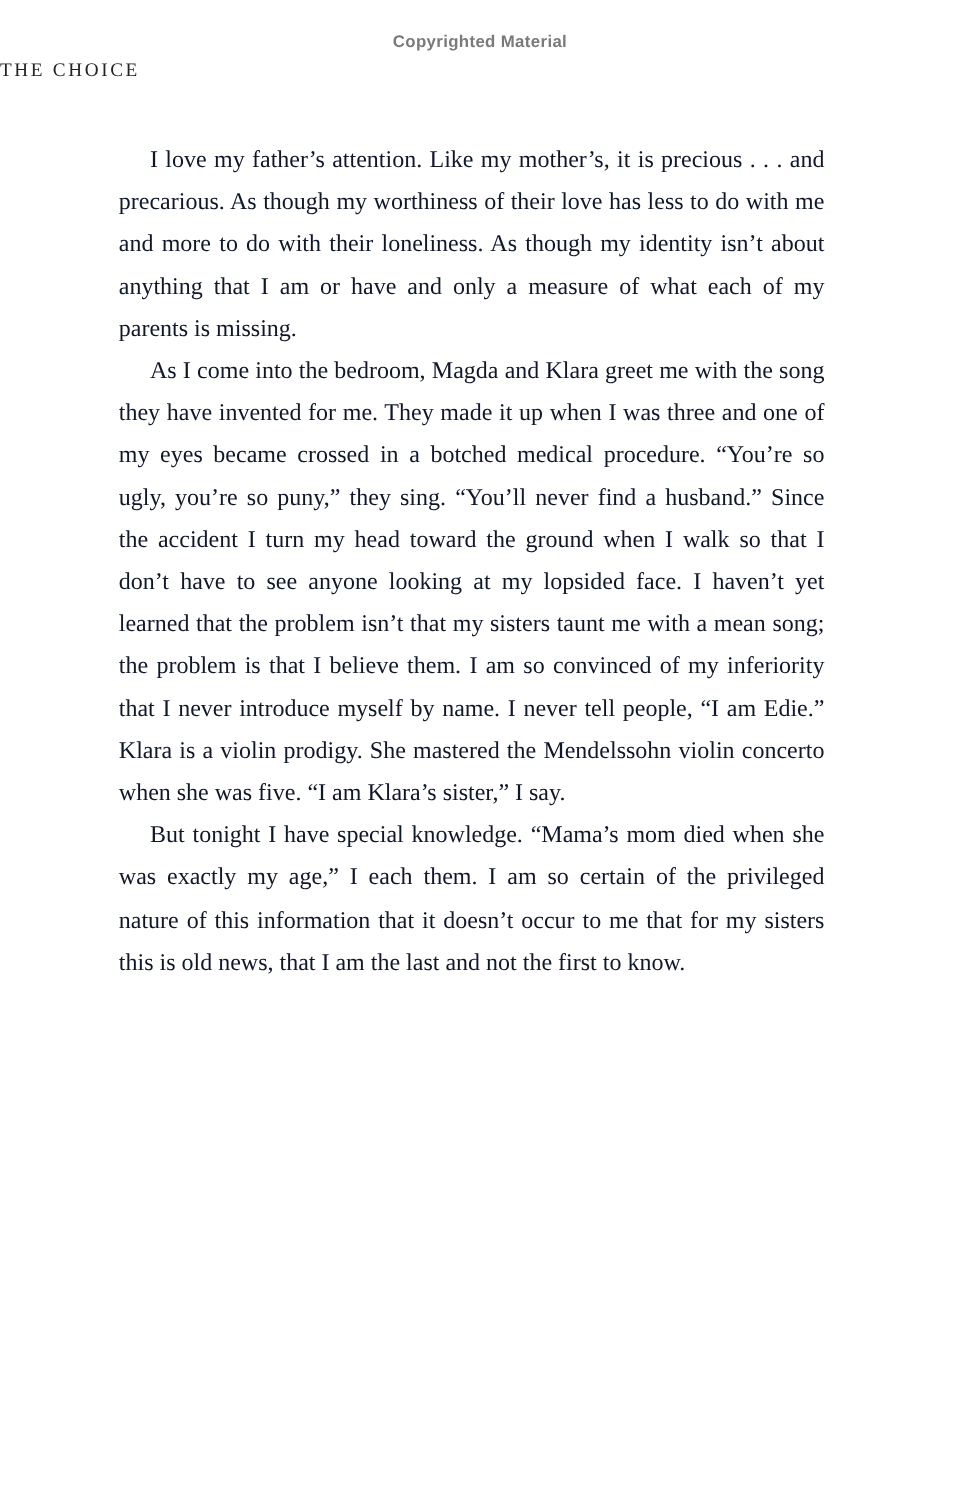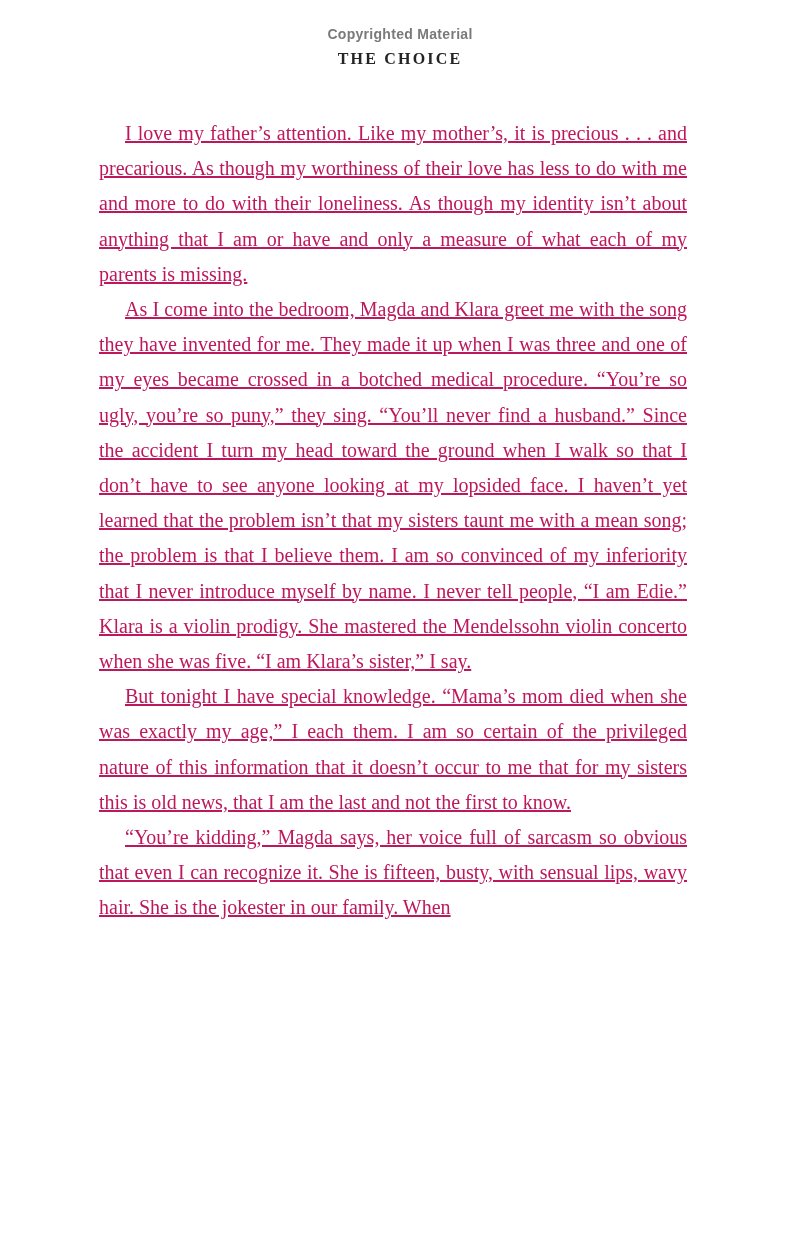--- a/index.html
+++ b/index.html
@@ -27,36 +27,35 @@
     letter-spacing: 0.3px;
     color: #7a7a7a;
   }
   .notice-top { top: 26px; }
   .notice-bottom { top: 1203px; }
   .book-title {
     position: absolute;
     top: 50px;
     left: 0;
     width: 100%;
-    text-align: center;
+    text-align: left;
     font-size: 16px;
-    font-weight: bold;
+    font-weight: normal;
     letter-spacing: 2.2px;
     color: #242424;
   }
   .body-text {
     position: absolute;
     top: 116px;
     left: 99px;
     width: 588px;
     font-size: 20px;
     line-height: 35.2px;
-    color: #be185d;
+    color: #0f172a;
     text-align: justify;
-    text-decoration: underline;
   }
   .body-text p {
     margin: 0;
     padding: 0;
     text-indent: 26px;
   }
   .page-number {
     position: absolute;
     top: 1166px;
     left: 0;
@@ -72,20 +71,19 @@
 <div class="page">
 
   <div class="notice notice-top">Copyrighted Material</div>
 
   <div class="book-title">THE CHOICE</div>
 
   <div class="body-text">
     <p>I love my father’s attention. Like my mother’s, it is precious&nbsp;.&nbsp;.&nbsp;. and precarious. As though my worthiness of their love has less to do with me and more to do with their loneliness. As though my identity isn’t about anything that I am or have and only a measure of what each of my parents is missing.</p>
     <p>As I come into the bedroom, Magda and Klara greet me with the song they have invented for me. They made it up when I was three and one of my eyes became crossed in a botched medical procedure. “You’re so ugly, you’re so puny,” they sing. “You’ll never find a husband.” Since the accident I turn my head toward the ground when I walk so that I don’t have to see anyone looking at my lopsided face. I haven’t yet learned that the problem isn’t that my sisters taunt me with a mean song; the problem is that I believe them. I am so convinced of my inferiority that I never introduce myself by name. I never tell people, “I am Edie.” Klara is a violin prodigy. She mastered the Mendelssohn violin concerto when she was five. “I am Klara’s sister,” I say.</p>
     <p>But tonight I have special knowledge. “Mama’s mom died when she was exactly my age,” I each them. I am so certain of the privileged nature of this information that it doesn’t occur to me that for my sisters this is old news, that I am the last and not the first to know.</p>
-    <p>“You’re kidding,” Magda says, her voice full of sarcasm so obvious that even I can recognize it. She is fifteen, busty, with sensual lips, wavy hair. She is the jokester in our family. When</p>
   </div>
 
   <div class="page-number">18</div>
 
   <div class="notice notice-bottom">Copyrighted Material</div>
 
 </div>
 
 </body></html>

